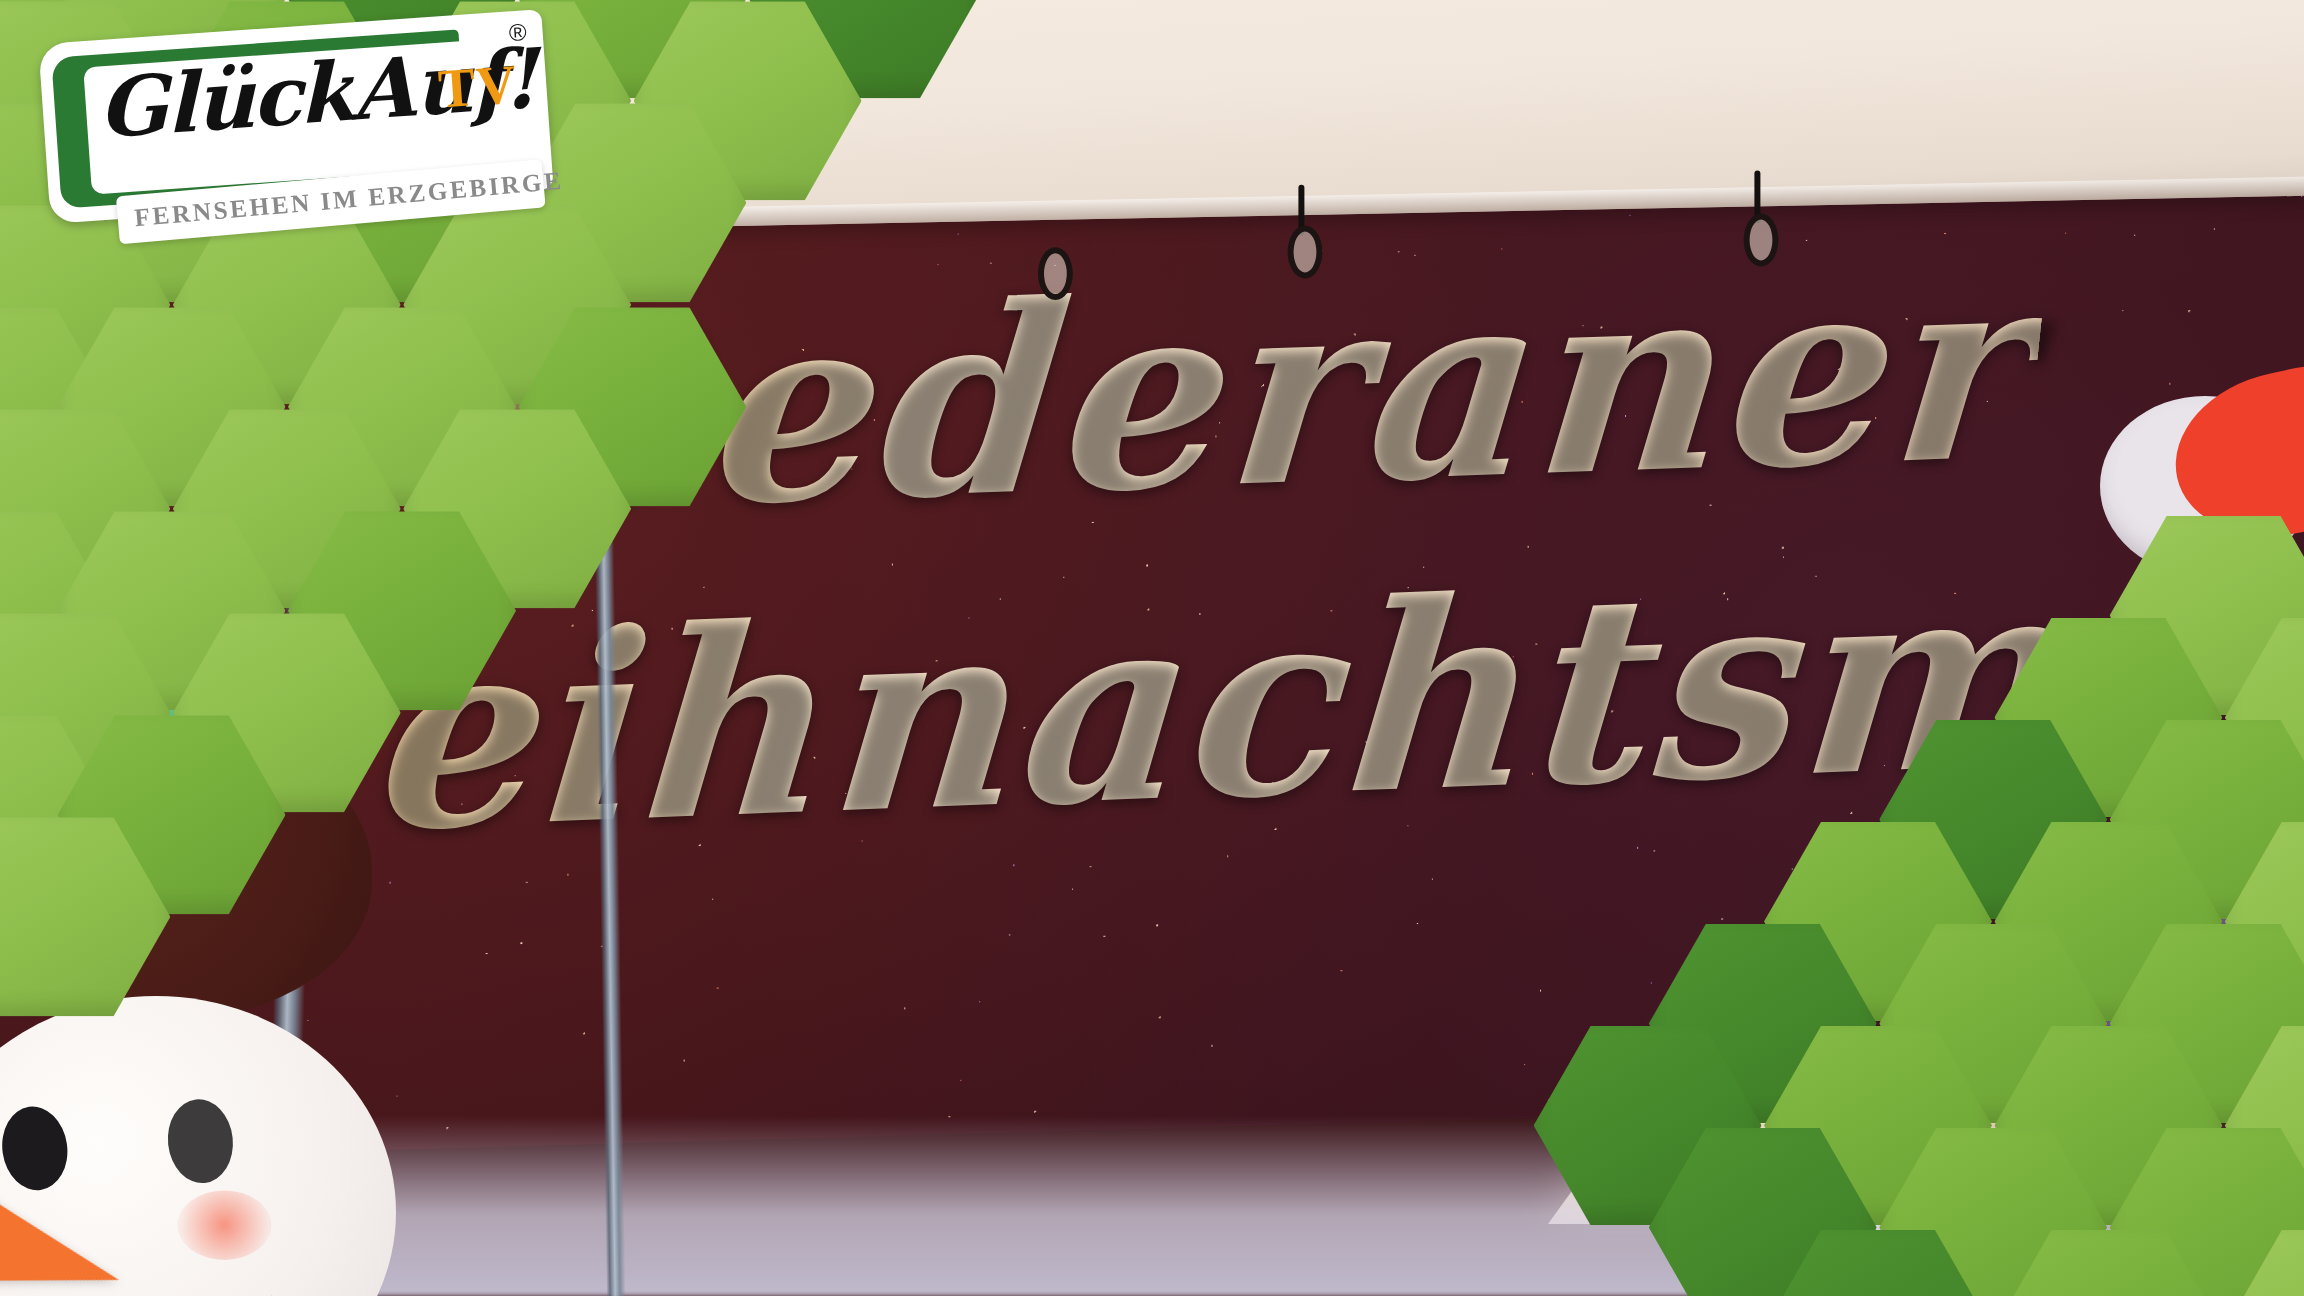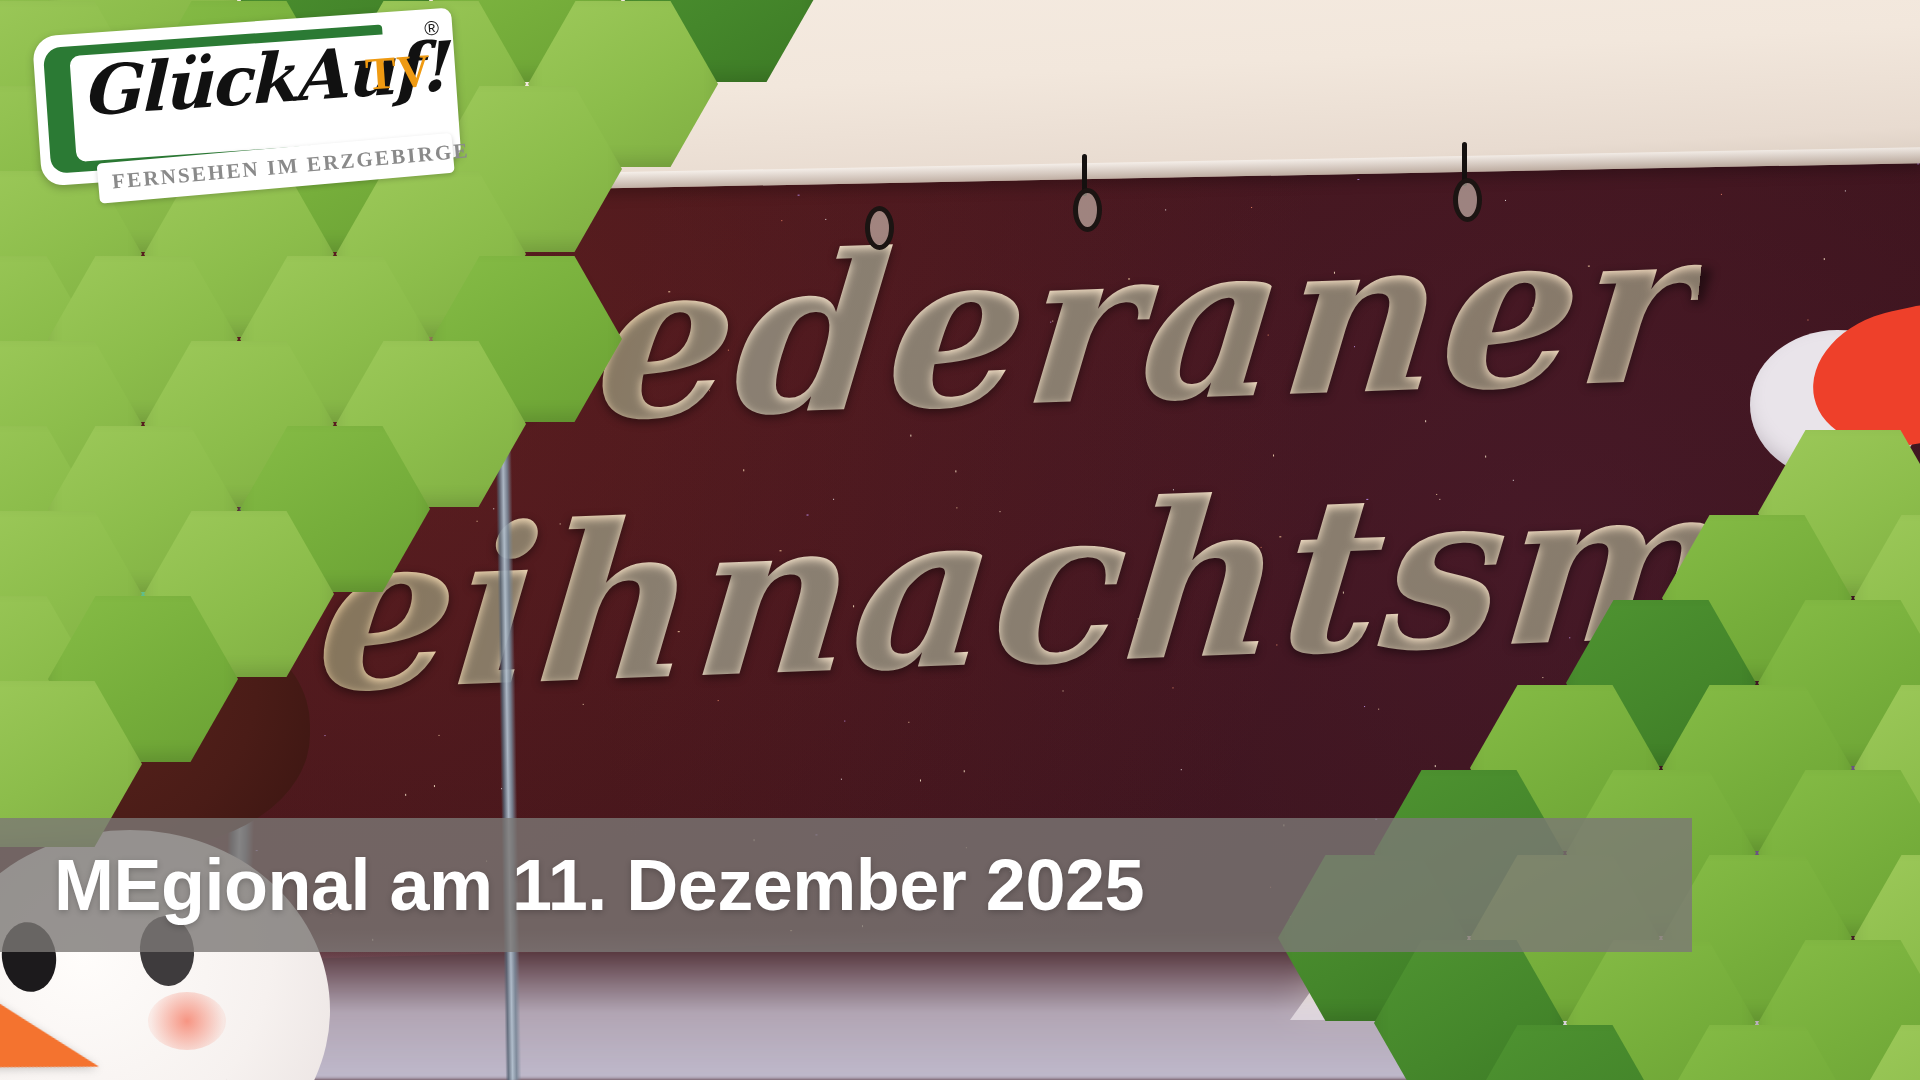--- a/index.html
+++ b/index.html
@@ -510,17 +510,14 @@
     <div class="logo-green-tab"></div>
     <div class="logo-inner-white"></div>
     <div class="logo-word">GlückAuf!</div>
     <div class="logo-tv">TV</div>
     <div class="logo-reg">®</div>
     <div class="logo-tagline-plate">
       <div class="logo-tagline">FERNSEHEN IM ERZGEBIRGE</div>
     </div>
   </div>
 
-  <div id="captionBar">
-    <div id="captionText">MEgional am 11. Dezember 2025</div>
-  </div>
 
 </div>
 
 </body></html>

